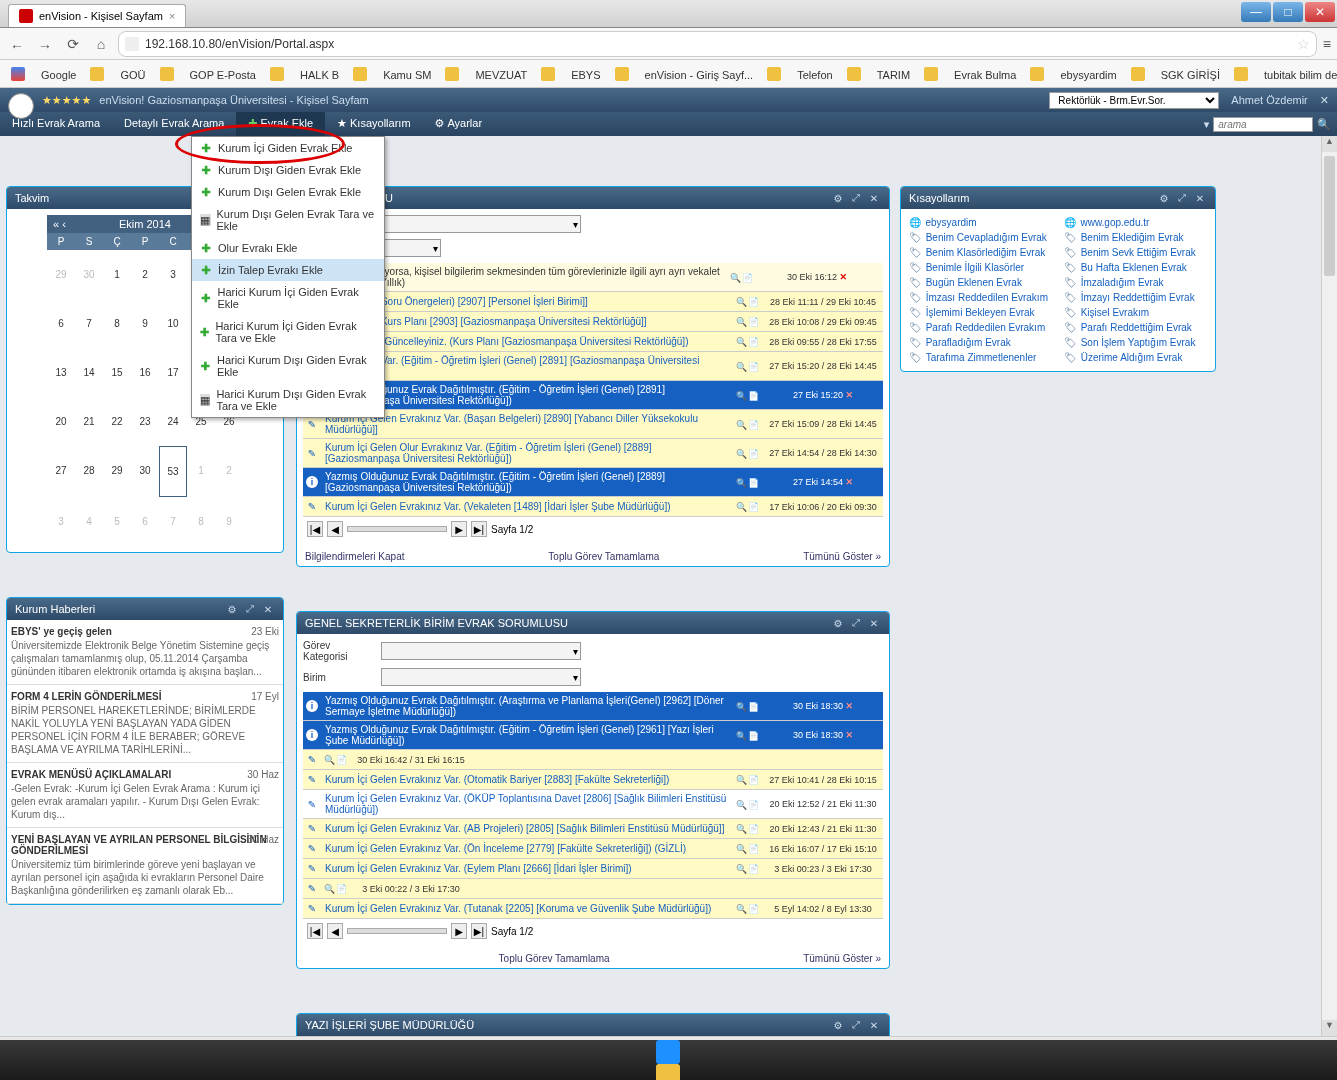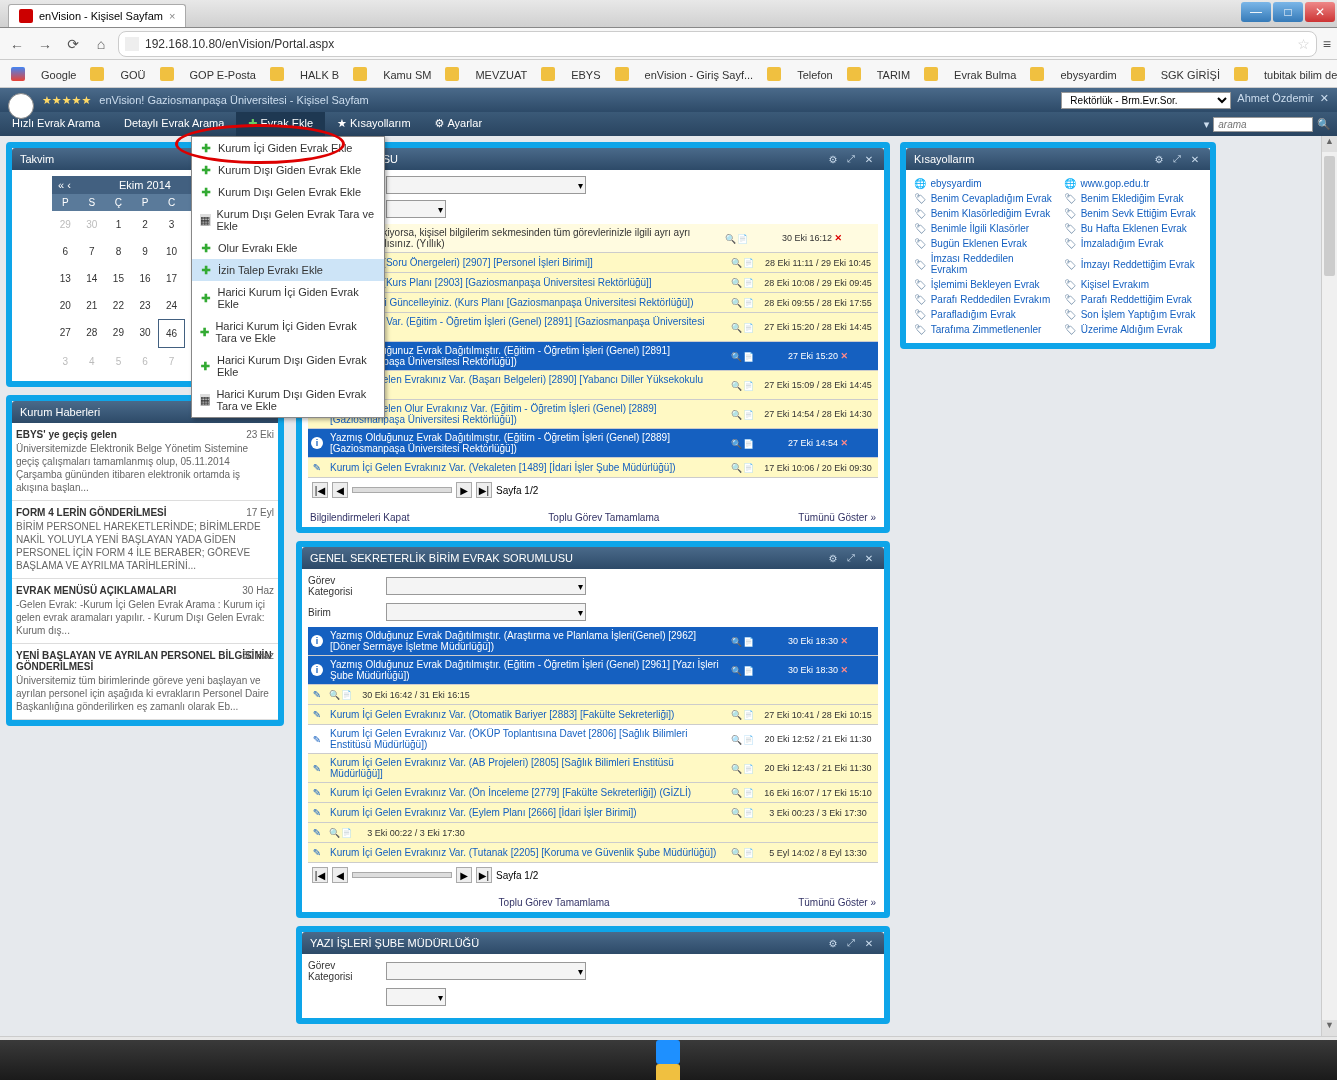--- a/index.html
+++ b/index.html
@@ -28,21 +28,21 @@
 .bookmarks { background: #f7f7f7; height: 28px; border-bottom: 1px solid #ccc; display: flex; align-items: center; padding: 0 6px; gap: 4px; font-size: 11px; overflow: hidden; }
 .bm-item { display: flex; align-items: flex-end; gap: 16px; padding: 3px 5px; color: #333; white-space: nowrap; }
 .bm-item .ico { width: 14px; height: 14px; background: #f0c040; border-radius: 2px; }
 .bm-item .ico.g { background: linear-gradient(#4285f4,#ea4335); }
 
 
 .app-header { background: linear-gradient(#4a6a8a, #2d4a68); height: 24px; display: flex; align-items: center; padding: 0 8px; color: #fff; font-size: 11px; }
 .app-logo { width: 26px; height: 26px; background: #fff; border-radius: 50%; margin-right: 8px; position: relative; top: 6px; z-index: 5; border: 1px solid #888; }
 .app-stars { color: #ffd966; margin-right: 8px; }
 .app-title { color: #cde; }
-.app-right { margin-left: auto; display: flex; align-items: flex-start; gap: 6px; }
+.app-right { margin-left: auto; display: flex; align-items: center; gap: 12px; }
 .app-select { background: #fff; border: 1px solid #999; font-size: 10px; padding: 1px 4px; width: 170px; }
 .app-user { color: #cde; }
 .app-close { color: #cde; cursor: pointer; }
 
 
 .app-menu { background: linear-gradient(#3b5a78, #294460); height: 24px; display: flex; align-items: stretch; color: #fff; font-size: 11px; position: relative; }
 .app-menu-item { padding: 5px 12px; cursor: pointer; }
 .app-menu-item.active { background: #1e3852; }
 .app-menu-item .plus { color: #6c6; margin-right: 3px; }
 .app-menu-item .gear { margin-right: 3px; }
@@ -59,34 +59,34 @@
 .dd-doc { background: #ddd; }
 .red-circle { position: absolute; border: 3px solid #d00; border-radius: 50%; width: 170px; height: 40px; left: 175px; top: 124px; z-index: 101; pointer-events: none; }
 
 
 .main-area { position: absolute; top: 136px; left: 0; right: 0; bottom: 26px; background: #e6e9ed; }
 .left-col { position: absolute; left: 6px; top: 6px; width: 278px; }
 .mid-col { position: absolute; left: 296px; top: 6px; width: 594px; }
 .right-col { position: absolute; left: 900px; top: 6px; width: 316px; }
 
 
-.panel { border: 6px solid #0ea5e9; border-radius: 4px; margin-bottom: 8px; background: #fff; }
+.panel { border: 1px solid #0ea5e9; border-radius: 4px; margin-bottom: 8px; background: #fff; margin-top: 44px; }
 .panel-hdr { background: linear-gradient(#4a6a8a, #2d4a68); color: #fff; padding: 4px 8px; font-size: 11px; display: flex; align-items: center; border-radius: 3px 3px 0 0; }
 .panel-hdr .hdr-ctrls { margin-left: auto; display: flex; gap: 4px; }
 .panel-hdr .hdr-ctrl { width: 14px; height: 14px; color: #cde; cursor: pointer; display: flex; align-items: center; justify-content: center; font-size: 10px; }
 .panel-body { padding: 6px; }
 
 
 .cal-nav { background: #426080; color: #fff; text-align: center; padding: 3px; font-size: 11px; position: relative; }
 .cal-nav .nav-l, .cal-nav .nav-r { position: absolute; top: 3px; cursor: pointer; }
 .cal-nav .nav-l { left: 6px; }
 .cal-nav .nav-r { right: 6px; }
 .cal-grid { display: grid; grid-template-columns: repeat(7, 1fr); text-align: center; font-size: 10px; }
 .cal-grid .dh { background: #5a7a9a; color: #fff; padding: 3px 0; }
-.cal-grid .dc { padding: 8px 0; color: #333; }
+.cal-grid .dc { padding: 19px 0; color: #333; }
 .cal-grid .dc.other { color: #bbb; }
 .cal-grid .dc.today { border: 1px solid #426080; }
 
 
 .news-item { border-bottom: 1px solid #ddd; padding: 6px 4px; font-size: 10px; position: relative; }
 .news-item .news-title { font-weight: bold; color: #333; }
 .news-item .news-date { position: absolute; right: 4px; top: 6px; color: #666; }
 .news-item .news-body { color: #666; margin-top: 2px; line-height: 1.3; }
 
 
@@ -359,21 +359,21 @@
               <div class="dc">21</div>
               <div class="dc">22</div>
               <div class="dc">23</div>
               <div class="dc">24</div>
               <div class="dc">25</div>
               <div class="dc">26</div>
               <div class="dc">27</div>
               <div class="dc">28</div>
               <div class="dc">29</div>
               <div class="dc">30</div>
-              <div class="dc today">46</div>
+              <div class="dc today">53</div>
               <div class="dc other">1</div>
               <div class="dc other">2</div>
               <div class="dc other">3</div>
               <div class="dc other">4</div>
               <div class="dc other">5</div>
               <div class="dc other">6</div>
               <div class="dc other">7</div>
               <div class="dc other">8</div>
               <div class="dc other">9</div>
             </div>

